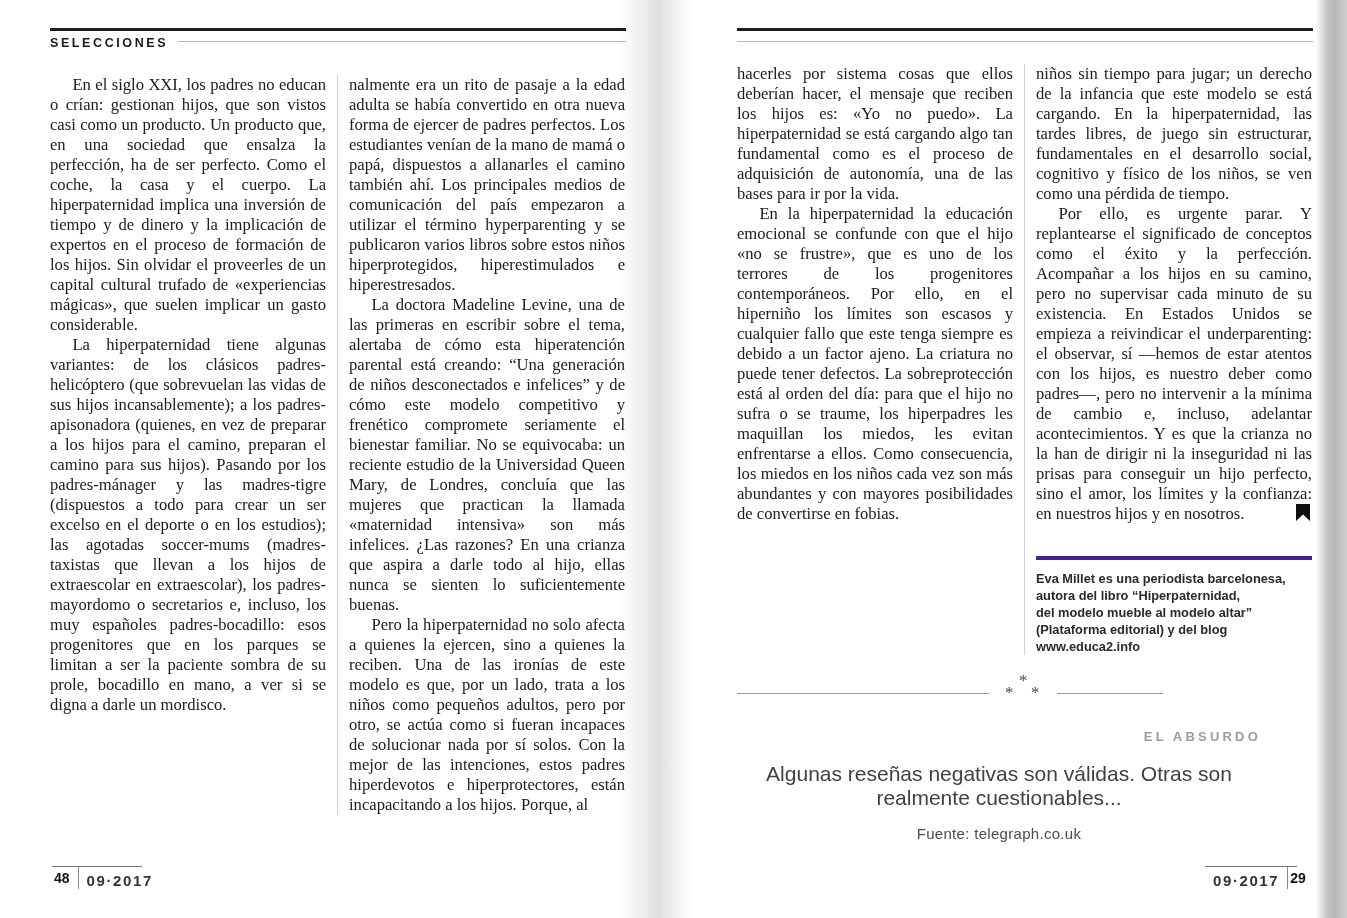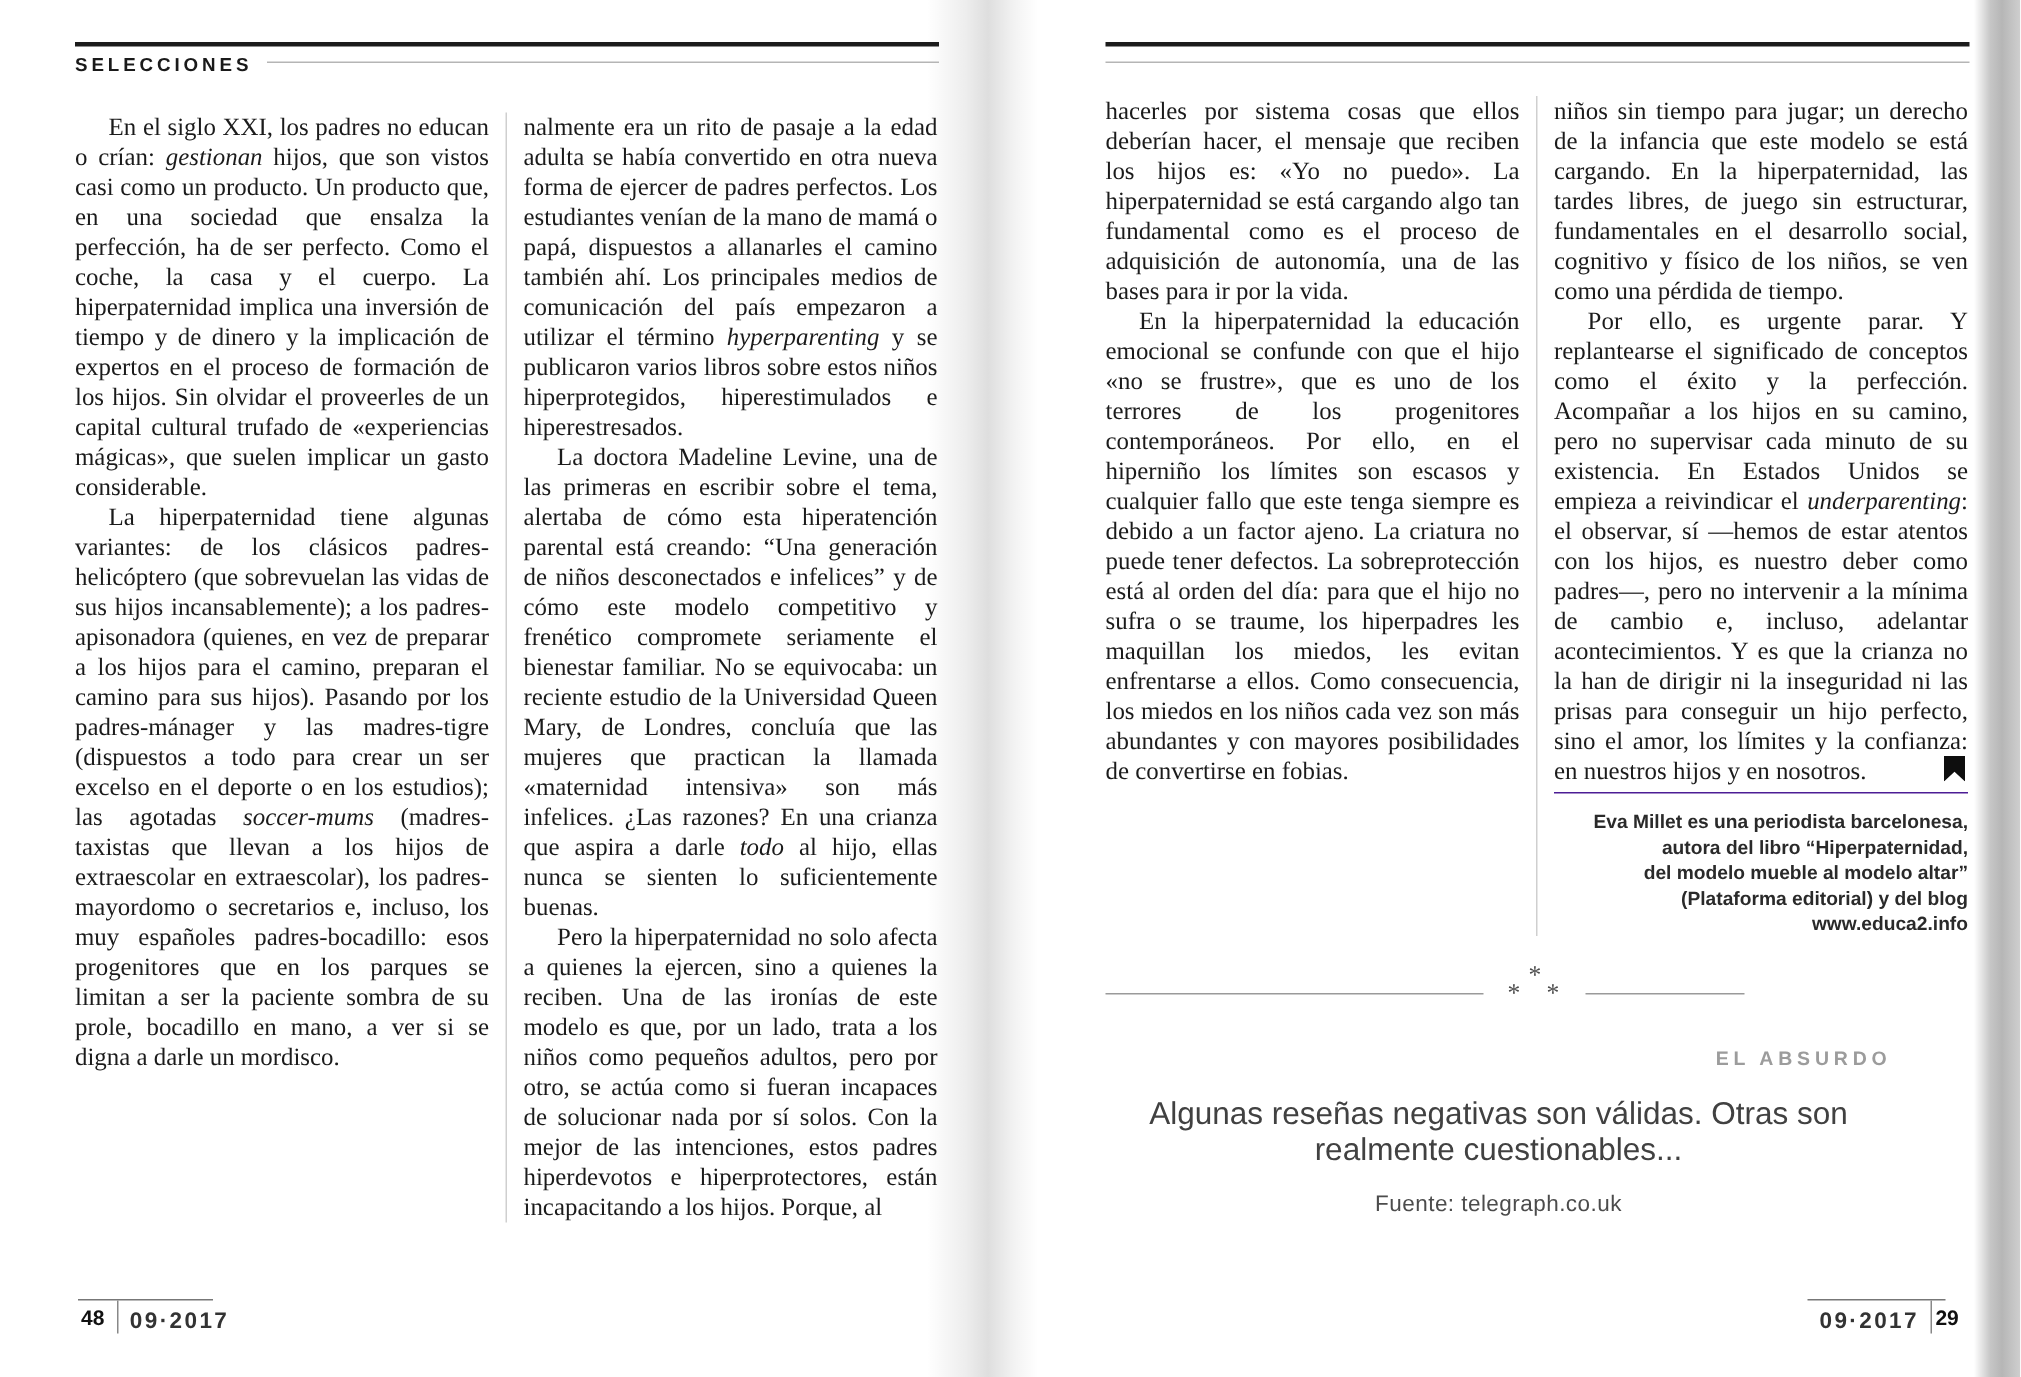--- a/index.html
+++ b/index.html
@@ -20,27 +20,27 @@
     font-size:12.5px;letter-spacing:2.6px;color:#1a1a1a;line-height:1;}
   .thin-rule-flex{flex:1;height:1px;background:#b5b5b5;margin-left:10px;margin-top:4px;}
   .thin-rule-full{height:1px;background:#b5b5b5;margin-top:10px;}
   
   .cols{display:flex;margin-top:22px;}
   .col{width:276px;flex:none;font-size:16.6px;line-height:20px;color:#1b1b1b;
        text-align:justify;hyphens:auto;}
   .vsep{width:1px;background:#cfcfcf;margin:0 11px;flex:none;align-self:stretch;}
   .para{margin:0;position:relative;}
   .indent{text-indent:1.35em;}
-  .it{font-style:italic;}
+  .it{}
   .bookmark{position:absolute;right:2px;bottom:3px;width:14px;height:17px;background:#0e0e0e;
     clip-path:polygon(0 0,100% 0,100% 100%,50% 62%,0 100%);}
   
-  .bio{border-top:1px solid #4c1d95;margin-top:4px;padding-top:10px;
+  .bio{border-top:4px solid #4c1d95;margin-top:32px;padding-top:10px;
     font-family:"Liberation Sans","DejaVu Sans",sans-serif;font-weight:bold;
-    font-size:12.8px;line-height:1.33;color:#2a2a2a;white-space:pre-line;text-align:right;}
+    font-size:12.8px;line-height:1.33;color:#2a2a2a;white-space:pre-line;text-align:left;}
   
   .absurdo{margin-top:26px;width:524px;}
   .ast-divider{display:flex;align-items:center;width:426px;}
   .line-long{flex:1;height:1px;background:#9a9a9a;}
   .line-short{width:106px;height:1px;background:#9a9a9a;}
   .ast-cluster{position:relative;width:44px;height:24px;flex:none;margin:0 12px;}
   .ast{position:absolute;font-size:17px;color:#4a4a4a;line-height:1;}
   .ast-top{left:18px;top:-9px;}
   .ast-bl{left:4px;top:3px;}
   .ast-br{left:30px;top:3px;}

